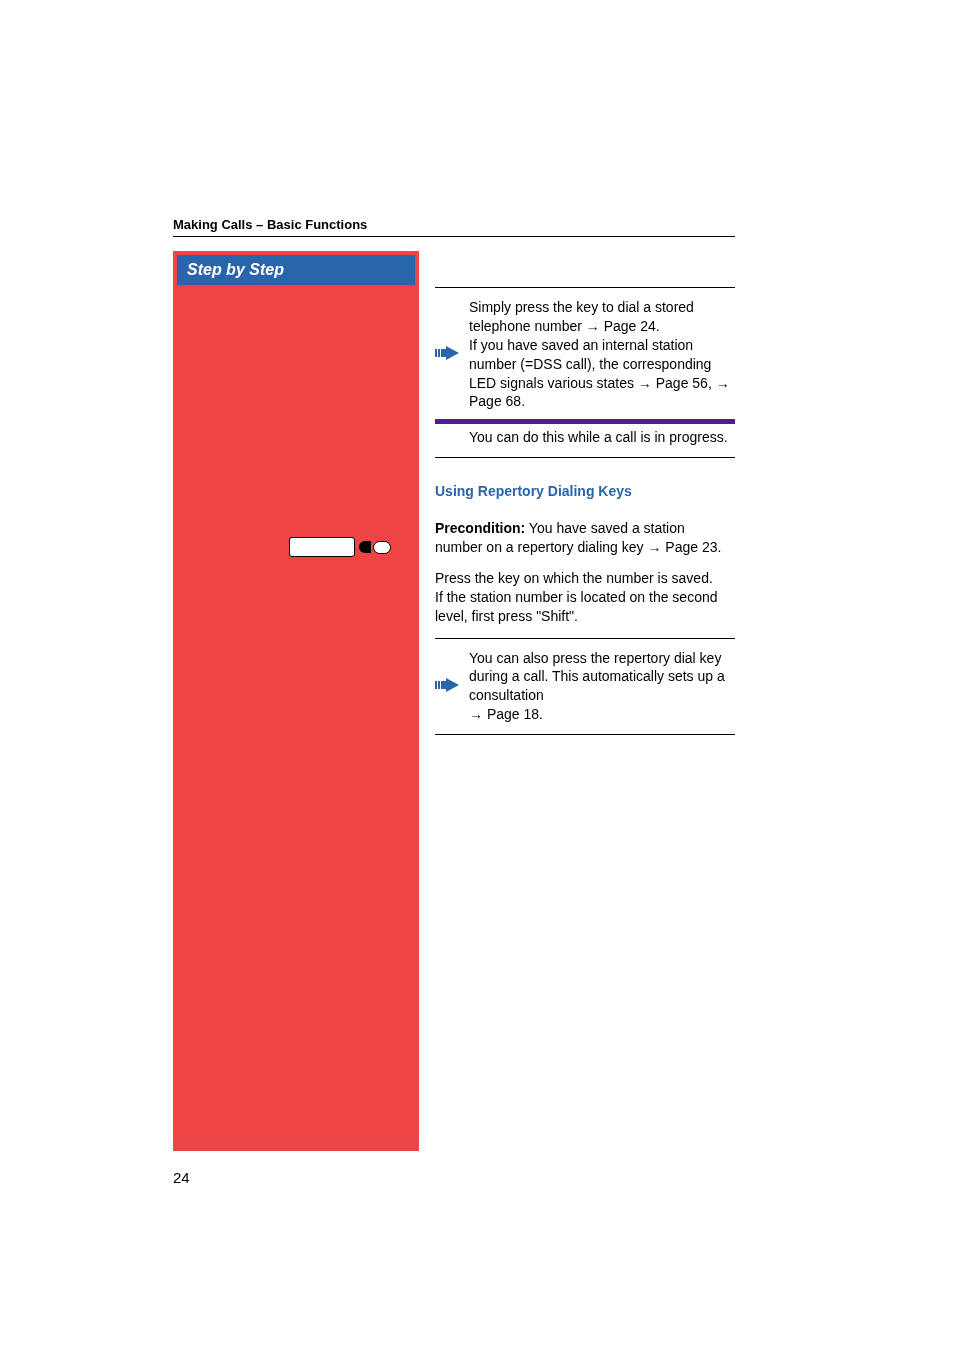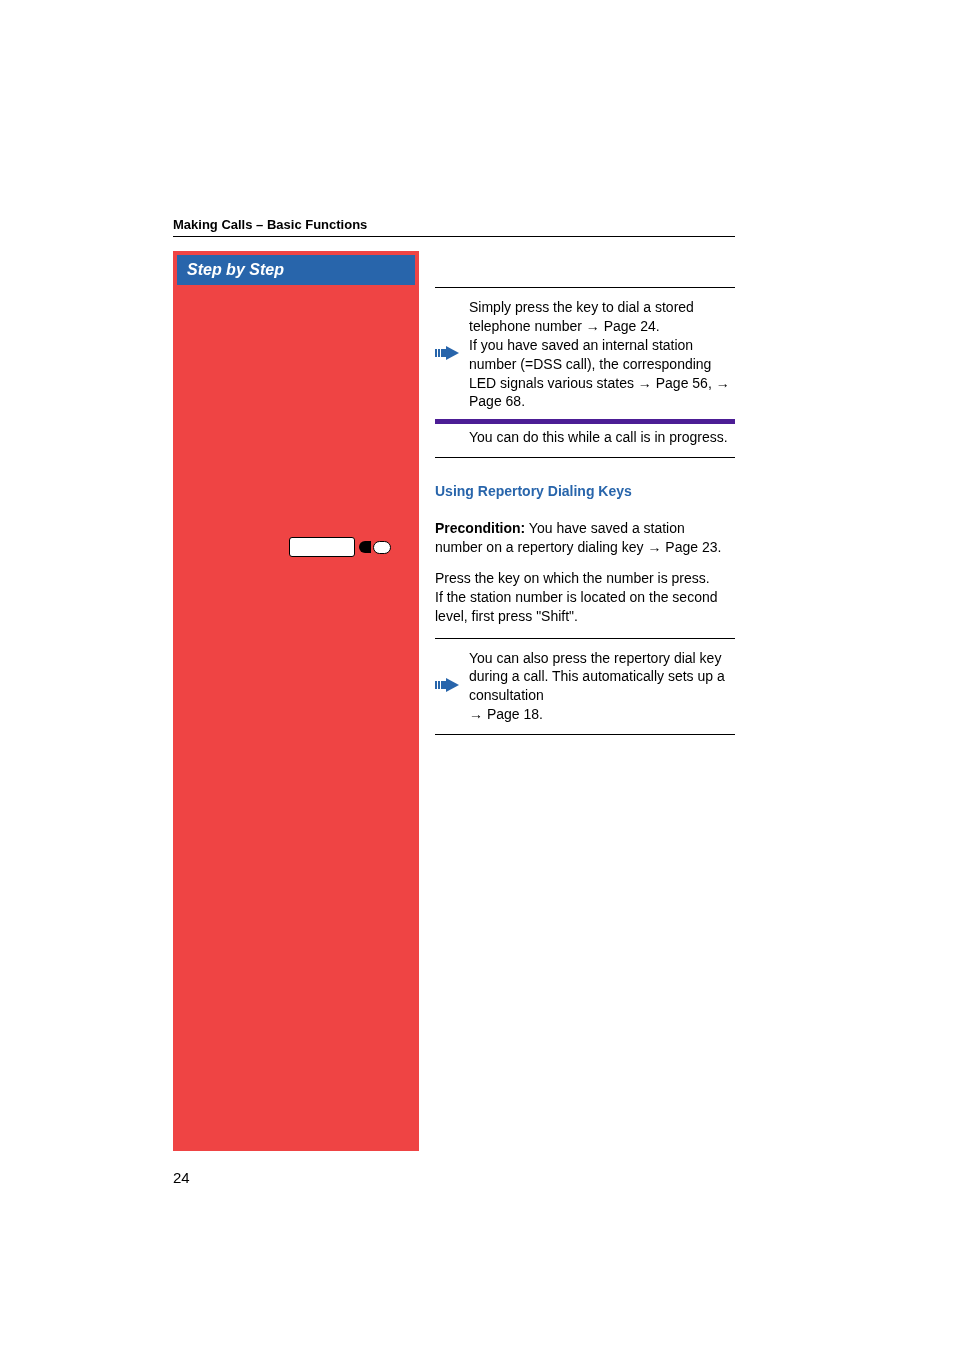--- a/index.html
+++ b/index.html
@@ -165,21 +165,21 @@
         </div>
       </div>
 
       <div class="h2">Using Repertory Dialing Keys</div>
 
       <p class="para">
         <b>Precondition:</b><span> You have saved a station number on a repertory dialing key </span><span class="arrow">→</span><span> Page 23.</span>
       </p>
 
       <p class="para">
-        <span>Press the key on which the number is press.</span><br>
+        <span>Press the key on which the number is saved.</span><br>
         <span>If the station number is located on the second level, first press "Shift".</span>
       </p>
 
       <div class="note-box" style="margin-top:0;">
         <div class="note-row">
           <div class="note-icon">
             <svg class="icon-arrow-svg" width="28" height="18" viewBox="0 0 28 18">
               <rect x="0" y="5" width="2" height="8" fill="#2865ab"></rect>
               <rect x="3" y="5" width="2" height="8" fill="#2865ab"></rect>
               <rect x="6" y="5" width="5" height="8" fill="#2865ab"></rect>

